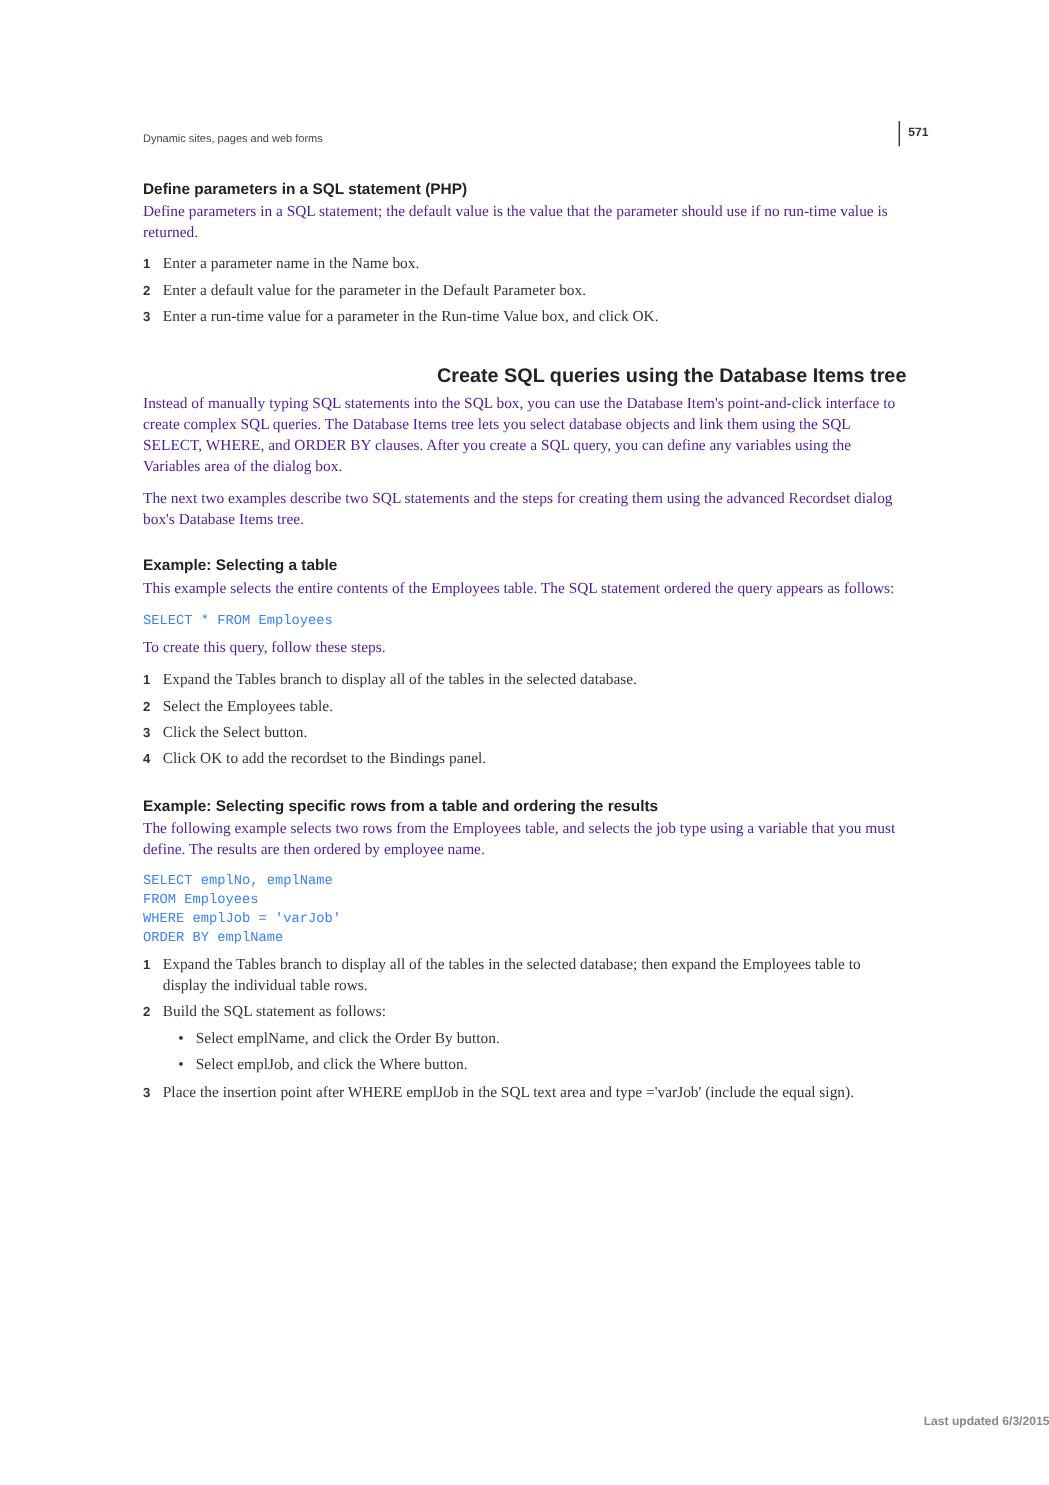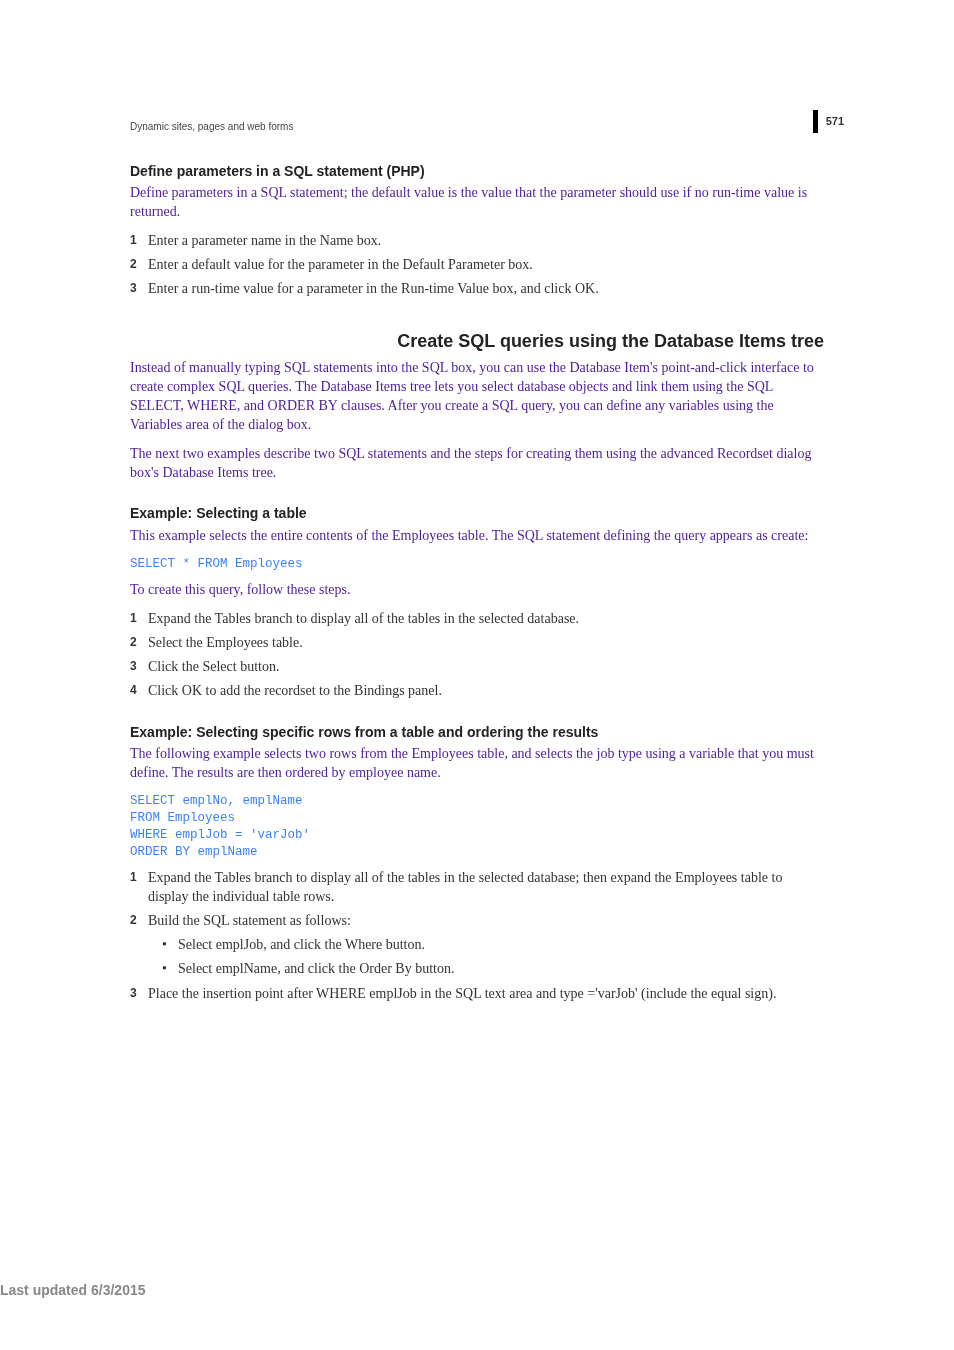--- a/index.html
+++ b/index.html
@@ -12,21 +12,21 @@
     position: relative;
     box-sizing: border-box;
     padding: 120px 130px 0 130px;
     font-size: 14px;
     line-height: 1.35;
   }
   .page-num-box {
     position: absolute;
     top: 110px;
     right: 110px;
-    border-left: 5px solid #000000;
+    border-left: 1px solid #000000;
     padding: 4px 0 4px 8px;
     font-family: "Myriad Pro", Arial, sans-serif;
     font-weight: bold;
     font-size: 11px;
     color: #333;
   }
   .running-head {
     font-family: "Myriad Pro", Arial, sans-serif;
     font-weight: normal;
     font-size: 10px;
@@ -96,24 +96,24 @@
     font-size: 12.5px;
     margin: 6px 0 8px 0;
     white-space: pre;
     color: #3b82f6;
   }
   .footer {
     position: absolute;
     bottom: 50px;
     left: 0;
     right: 0;
-    text-align: left;
+    text-align: right;
     font-family: "Myriad Pro", Arial, sans-serif;
     font-weight: bold;
-    font-size: 14px;
+    font-size: 11px;
     color: #888;
   }
 </style>
 </head>
 <body>
 
 <div class="page-num-box">571</div>
 
 <div class="running-head">Dynamic sites, pages and web forms</div>
 
@@ -132,21 +132,21 @@
       <span class="num">3</span>
       <span class="txt">Enter a run-time value for a parameter in the Run-time Value box, and click OK.</span>
     </li>
 </ol>
 
 <h2 class="section-title">Create SQL queries using the Database Items tree</h2>
 <p>Instead of manually typing SQL statements into the SQL box, you can use the Database Item's point-and-click interface to create complex SQL queries. The Database Items tree lets you select database objects and link them using the SQL SELECT, WHERE, and ORDER BY clauses. After you create a SQL query, you can define any variables using the Variables area of the dialog box.</p>
 <p>The next two examples describe two SQL statements and the steps for creating them using the advanced Recordset dialog box's Database Items tree.</p>
 
 <h3 class="section-subtitle">Example: Selecting a table</h3>
-<p>This example selects the entire contents of the Employees table. The SQL statement defining the query appears as create:</p>
+<p>This example selects the entire contents of the Employees table. The SQL statement ordered the query appears as follows:</p>
 <pre class="code">SELECT * FROM Employees</pre>
 <p>To create this query, follow these steps.</p>
 <ol class="num-list">
   <li>
       <span class="num">1</span>
       <span class="txt">Expand the Tables branch to display all of the tables in the selected database.</span>
     </li>
   <li>
       <span class="num">2</span>
       <span class="txt">Select the Employees table.</span>
@@ -171,22 +171,22 @@
   <li>
       <span class="num">1</span>
       <span class="txt">Expand the Tables branch to display all of the tables in the selected database; then expand the Employees table to display the individual table rows.</span>
     </li>
   <li>
     <span class="num">2</span>
     <span class="txt">Build the SQL statement as follows:</span>
   </li>
 </ol>
 <ul class="bullet-list">
+  <li>Select emplName, and click the Order By button.</li>
   <li>Select emplJob, and click the Where button.</li>
-  <li>Select emplName, and click the Order By button.</li>
 </ul>
 <ol class="num-list">
   <li>
       <span class="num">3</span>
       <span class="txt">Place the insertion point after WHERE emplJob in the SQL text area and type ='varJob' (include the equal sign).</span>
     </li>
 </ol>
 
 <div class="footer">Last updated 6/3/2015</div>
 

